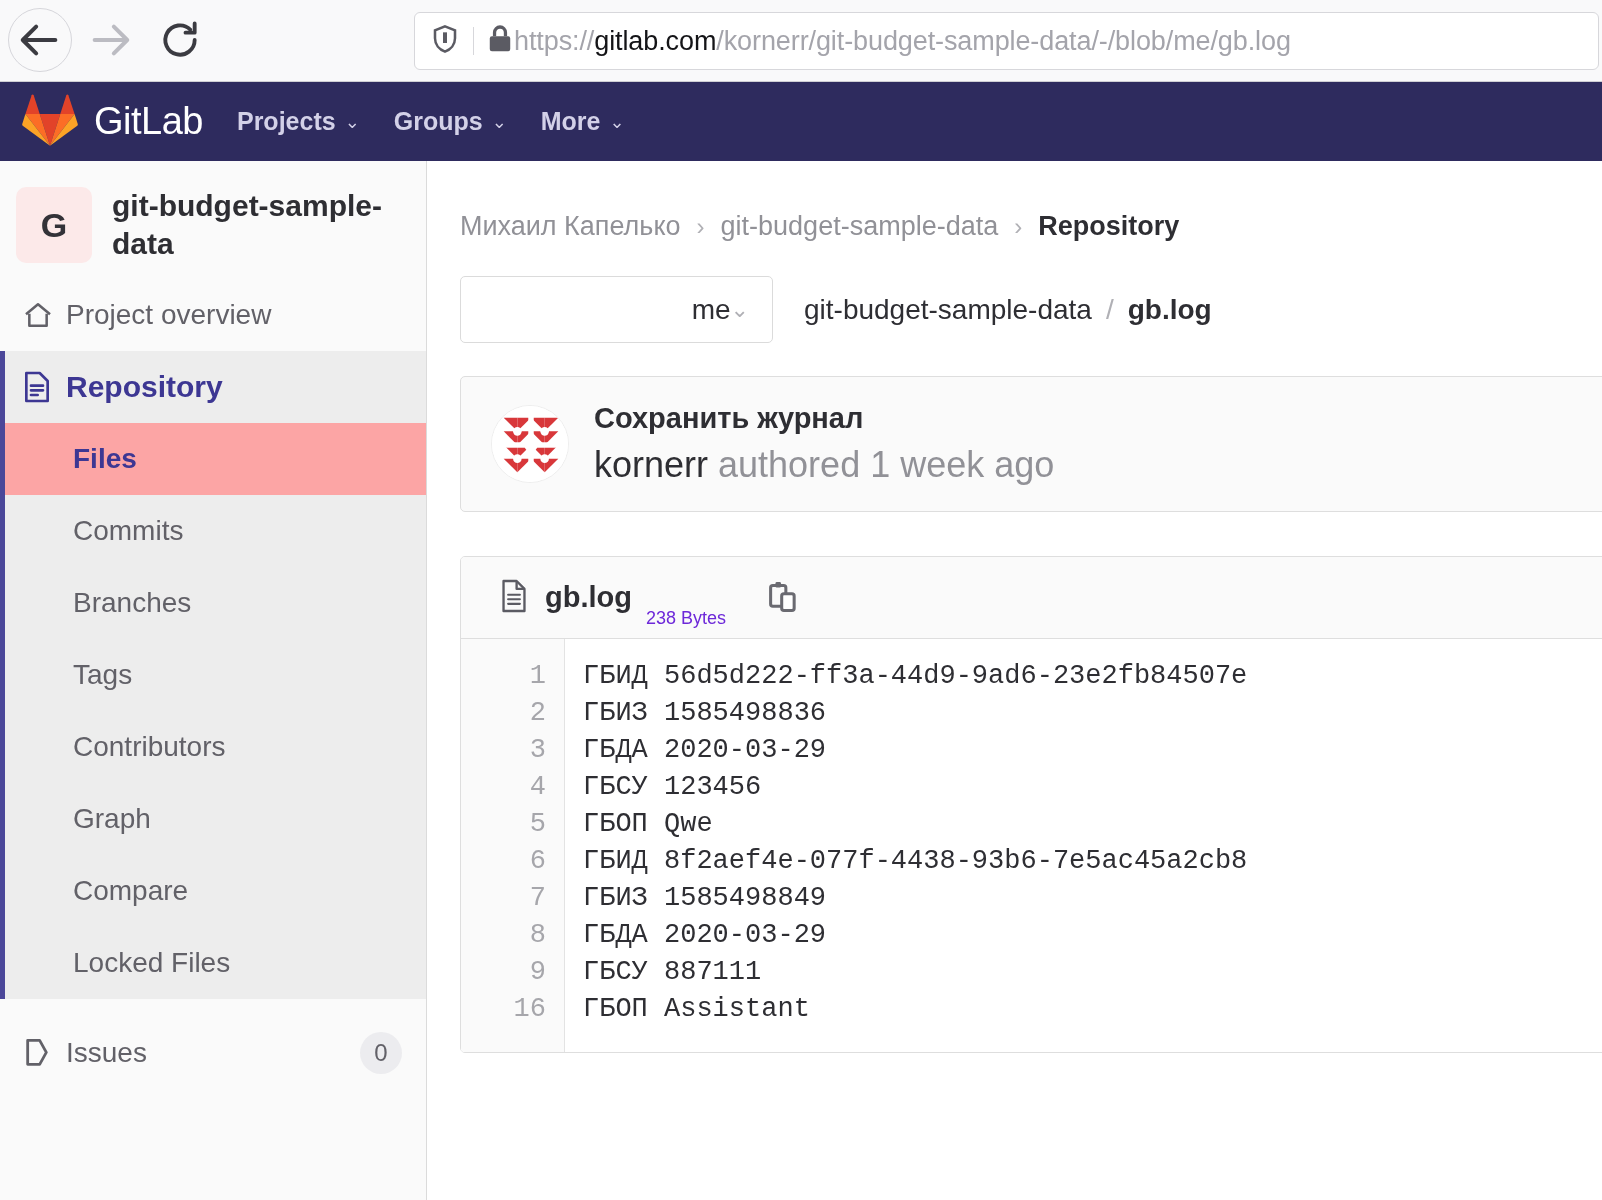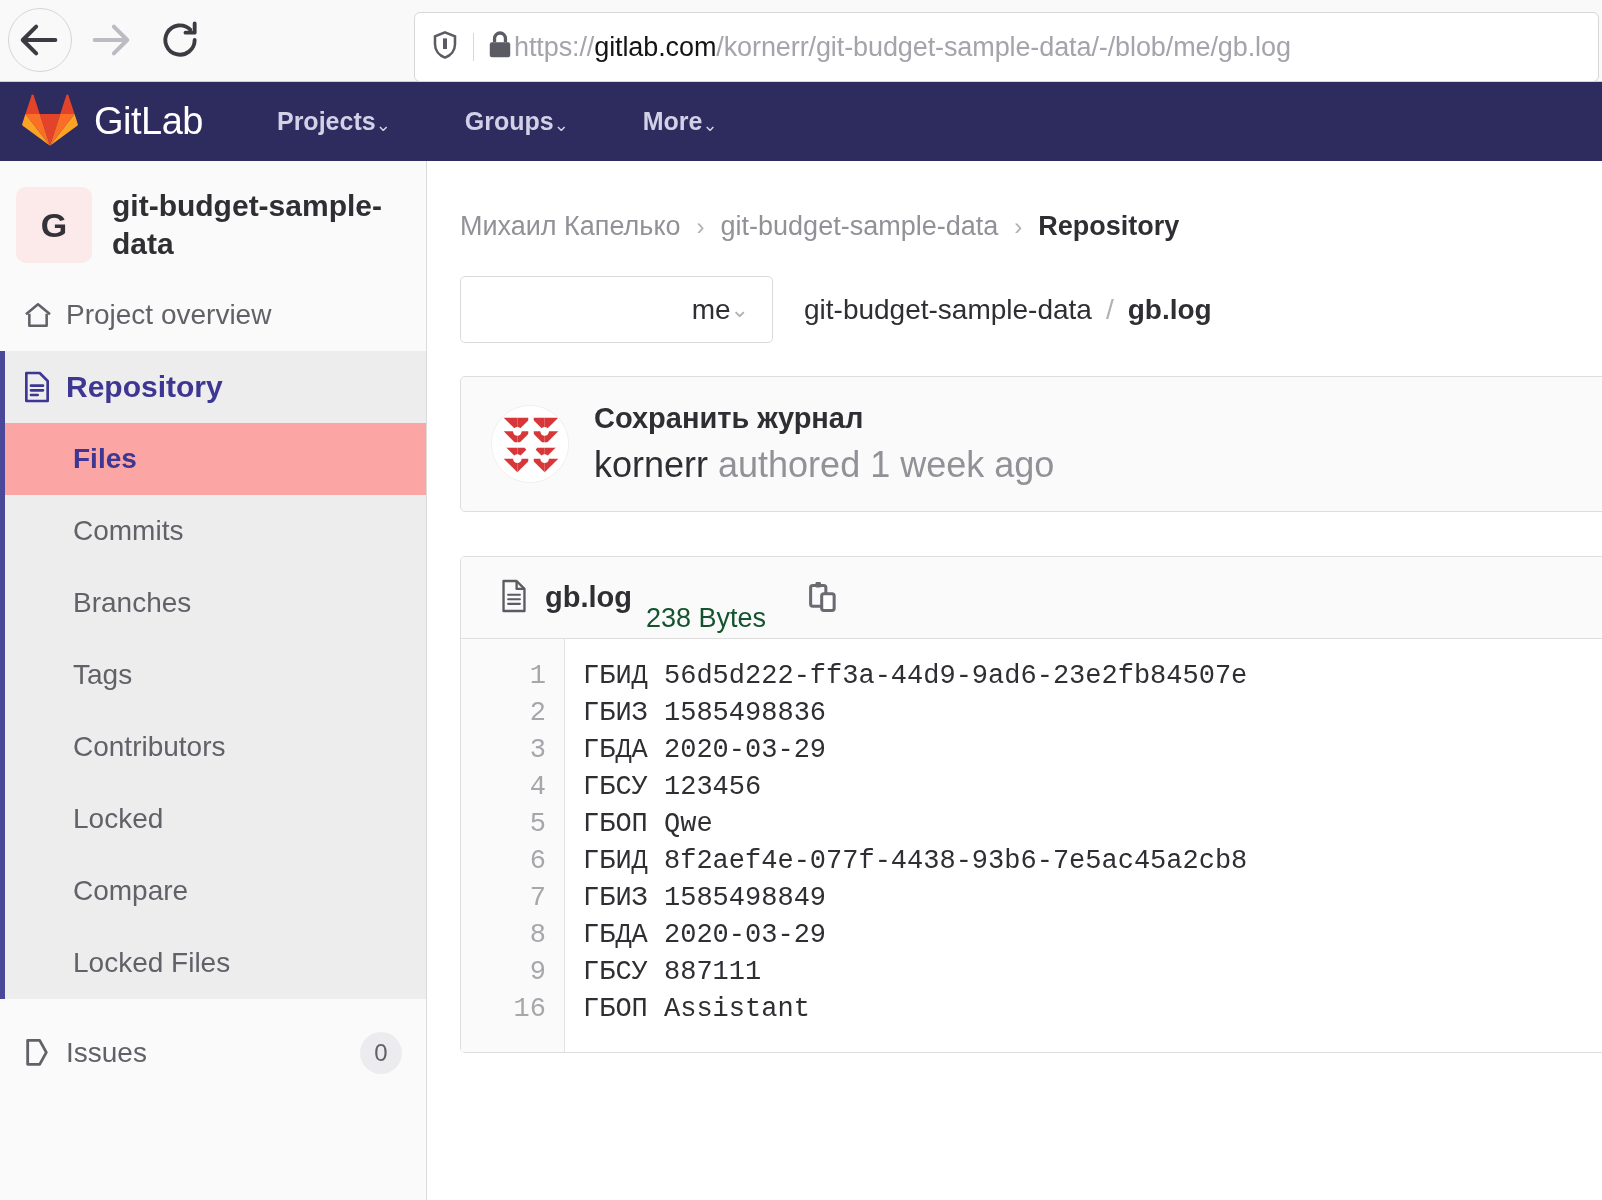--- a/index.html
+++ b/index.html
@@ -29,21 +29,21 @@
     background: transparent;
     border: none;
     padding: 0;
   }
   .nav-btn.focused { border: 1px solid #d6d6db; }
   .nav-btn svg { display: block; }
 
   #urlbar {
     position: absolute;
     left: 414px; top: 12px;
-    width: 1185px; height: 70px;
+    width: 1185px; height: 58px;
     background: #ffffff;
     border: 1px solid #d7d7db;
     border-radius: 6px;
     display: flex; align-items: center;
     padding: 0 14px;
   }
   #urlbar .sep {
     width: 1px; height: 28px; background: #d7d7db; margin: 0 12px;
   }
   #url-text {
@@ -63,22 +63,22 @@
     background: #2e2b5e;
     display: flex; align-items: center;
   }
   #gl-logo-wrap { display: flex; align-items: center; margin-left: 22px; }
   #gl-wordmark {
     color: #ffffff; font-size: 38px; font-weight: 400;
     margin-left: 16px; letter-spacing: -0.5px;
   }
   .gl-navitem {
     color: #d3d1e8; font-size: 25px; font-weight: bold;
-    display: flex; align-items: flex-end; 
-    margin-left: 74px;
+    display: flex; align-items: center; gap: 9px;
+    margin-left: 34px;
     white-space: nowrap;
   }
   .caret { font-size: 18px; font-weight: normal; color: #d3d1e8; }
 
   
   #layout { position: absolute; left: 0; top: 161px; width: 1602px; height: 1039px; }
 
   #sidebar {
     position: absolute; left: 0; top: 0;
     width: 427px; height: 1039px;
@@ -205,21 +205,21 @@
     overflow: hidden;
   }
   #blob-header {
     height: 82px;
     background: #fafafa;
     border-bottom: 1px solid #dedede;
     display: flex; align-items: center;
     padding-left: 38px;
   }
   #blob-header .fname { font-size: 29px; font-weight: bold; color: #2e2e33; margin-left: 16px; }
-  #blob-header .fsize { font-size: 27px; color: #14532d; margin-left: 14px; margin-top: 42px; }
+  #blob-header .fsize { font-size: 18px; color: #6d28d9; margin-left: 14px; margin-top: 42px; }
   #blob-header .copy-btn { margin-left: 38px; display: flex; align-items: center; }
 
   #blob-body { display: flex; background: #ffffff; }
   #line-numbers {
     width: 104px; flex: none;
     background: #fafafa;
     border-right: 1px solid #e3e3e3;
     padding: 19px 18px 24px 0;
     text-align: right;
   }
@@ -349,21 +349,21 @@
       <div class="sub-row">
         <span>Branches</span>
       </div>
       <div class="sub-row">
         <span>Tags</span>
       </div>
       <div class="sub-row">
         <span>Contributors</span>
       </div>
       <div class="sub-row">
-        <span>Locked</span>
+        <span>Graph</span>
       </div>
       <div class="sub-row">
         <span>Compare</span>
       </div>
       <div class="sub-row">
         <span>Locked Files</span>
       </div>
     </div>
 
     <div class="nav-row" style="margin-top:18px;">

